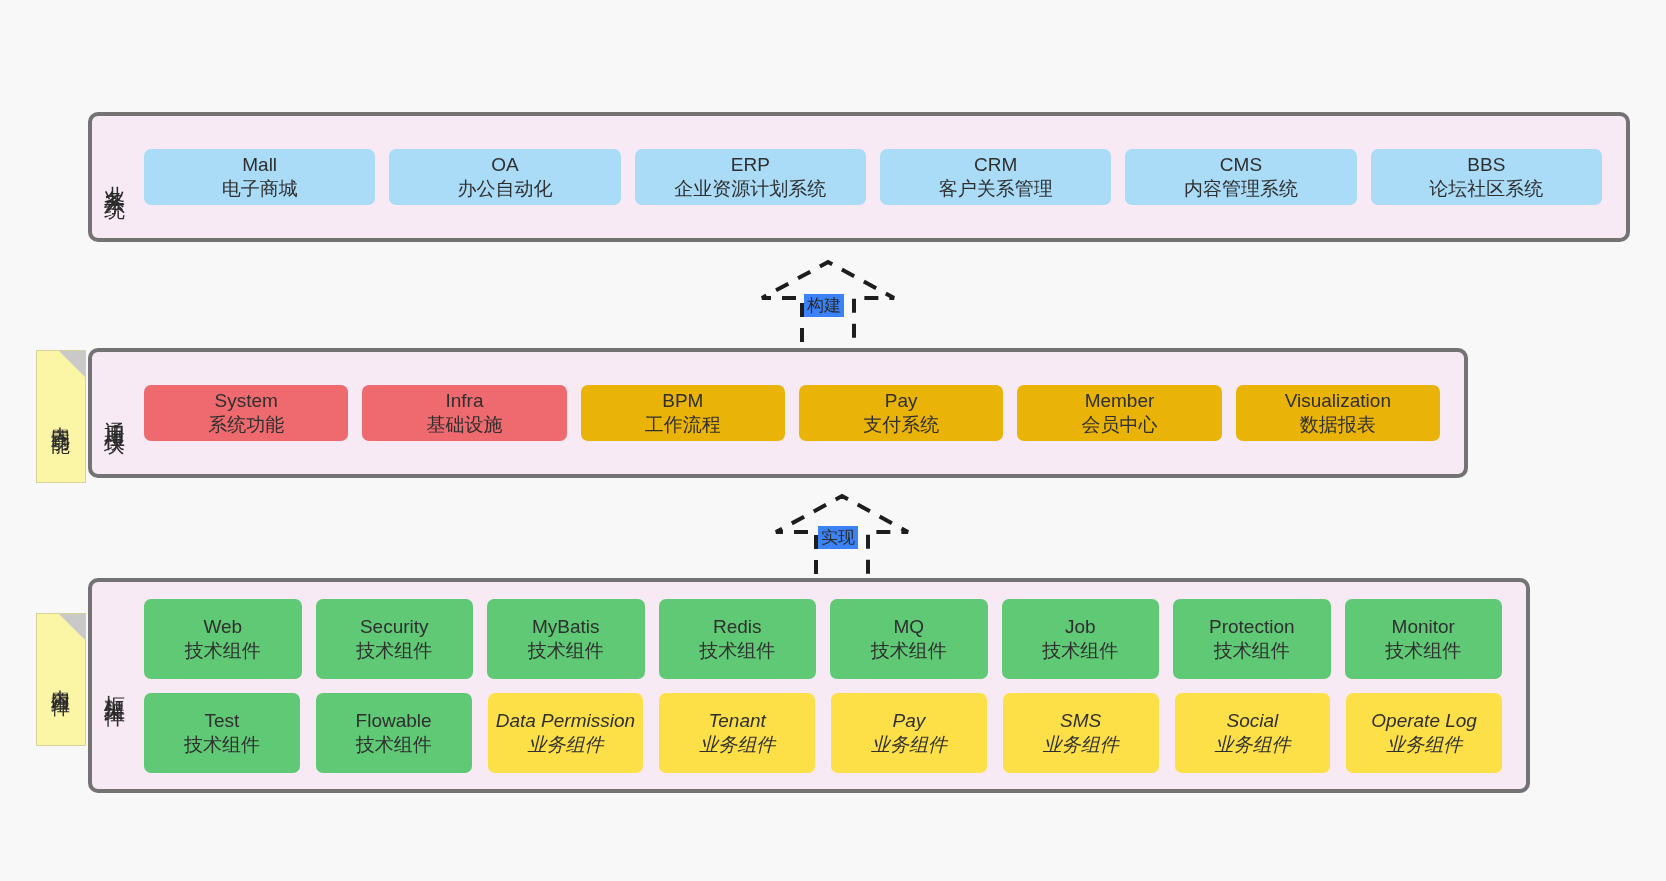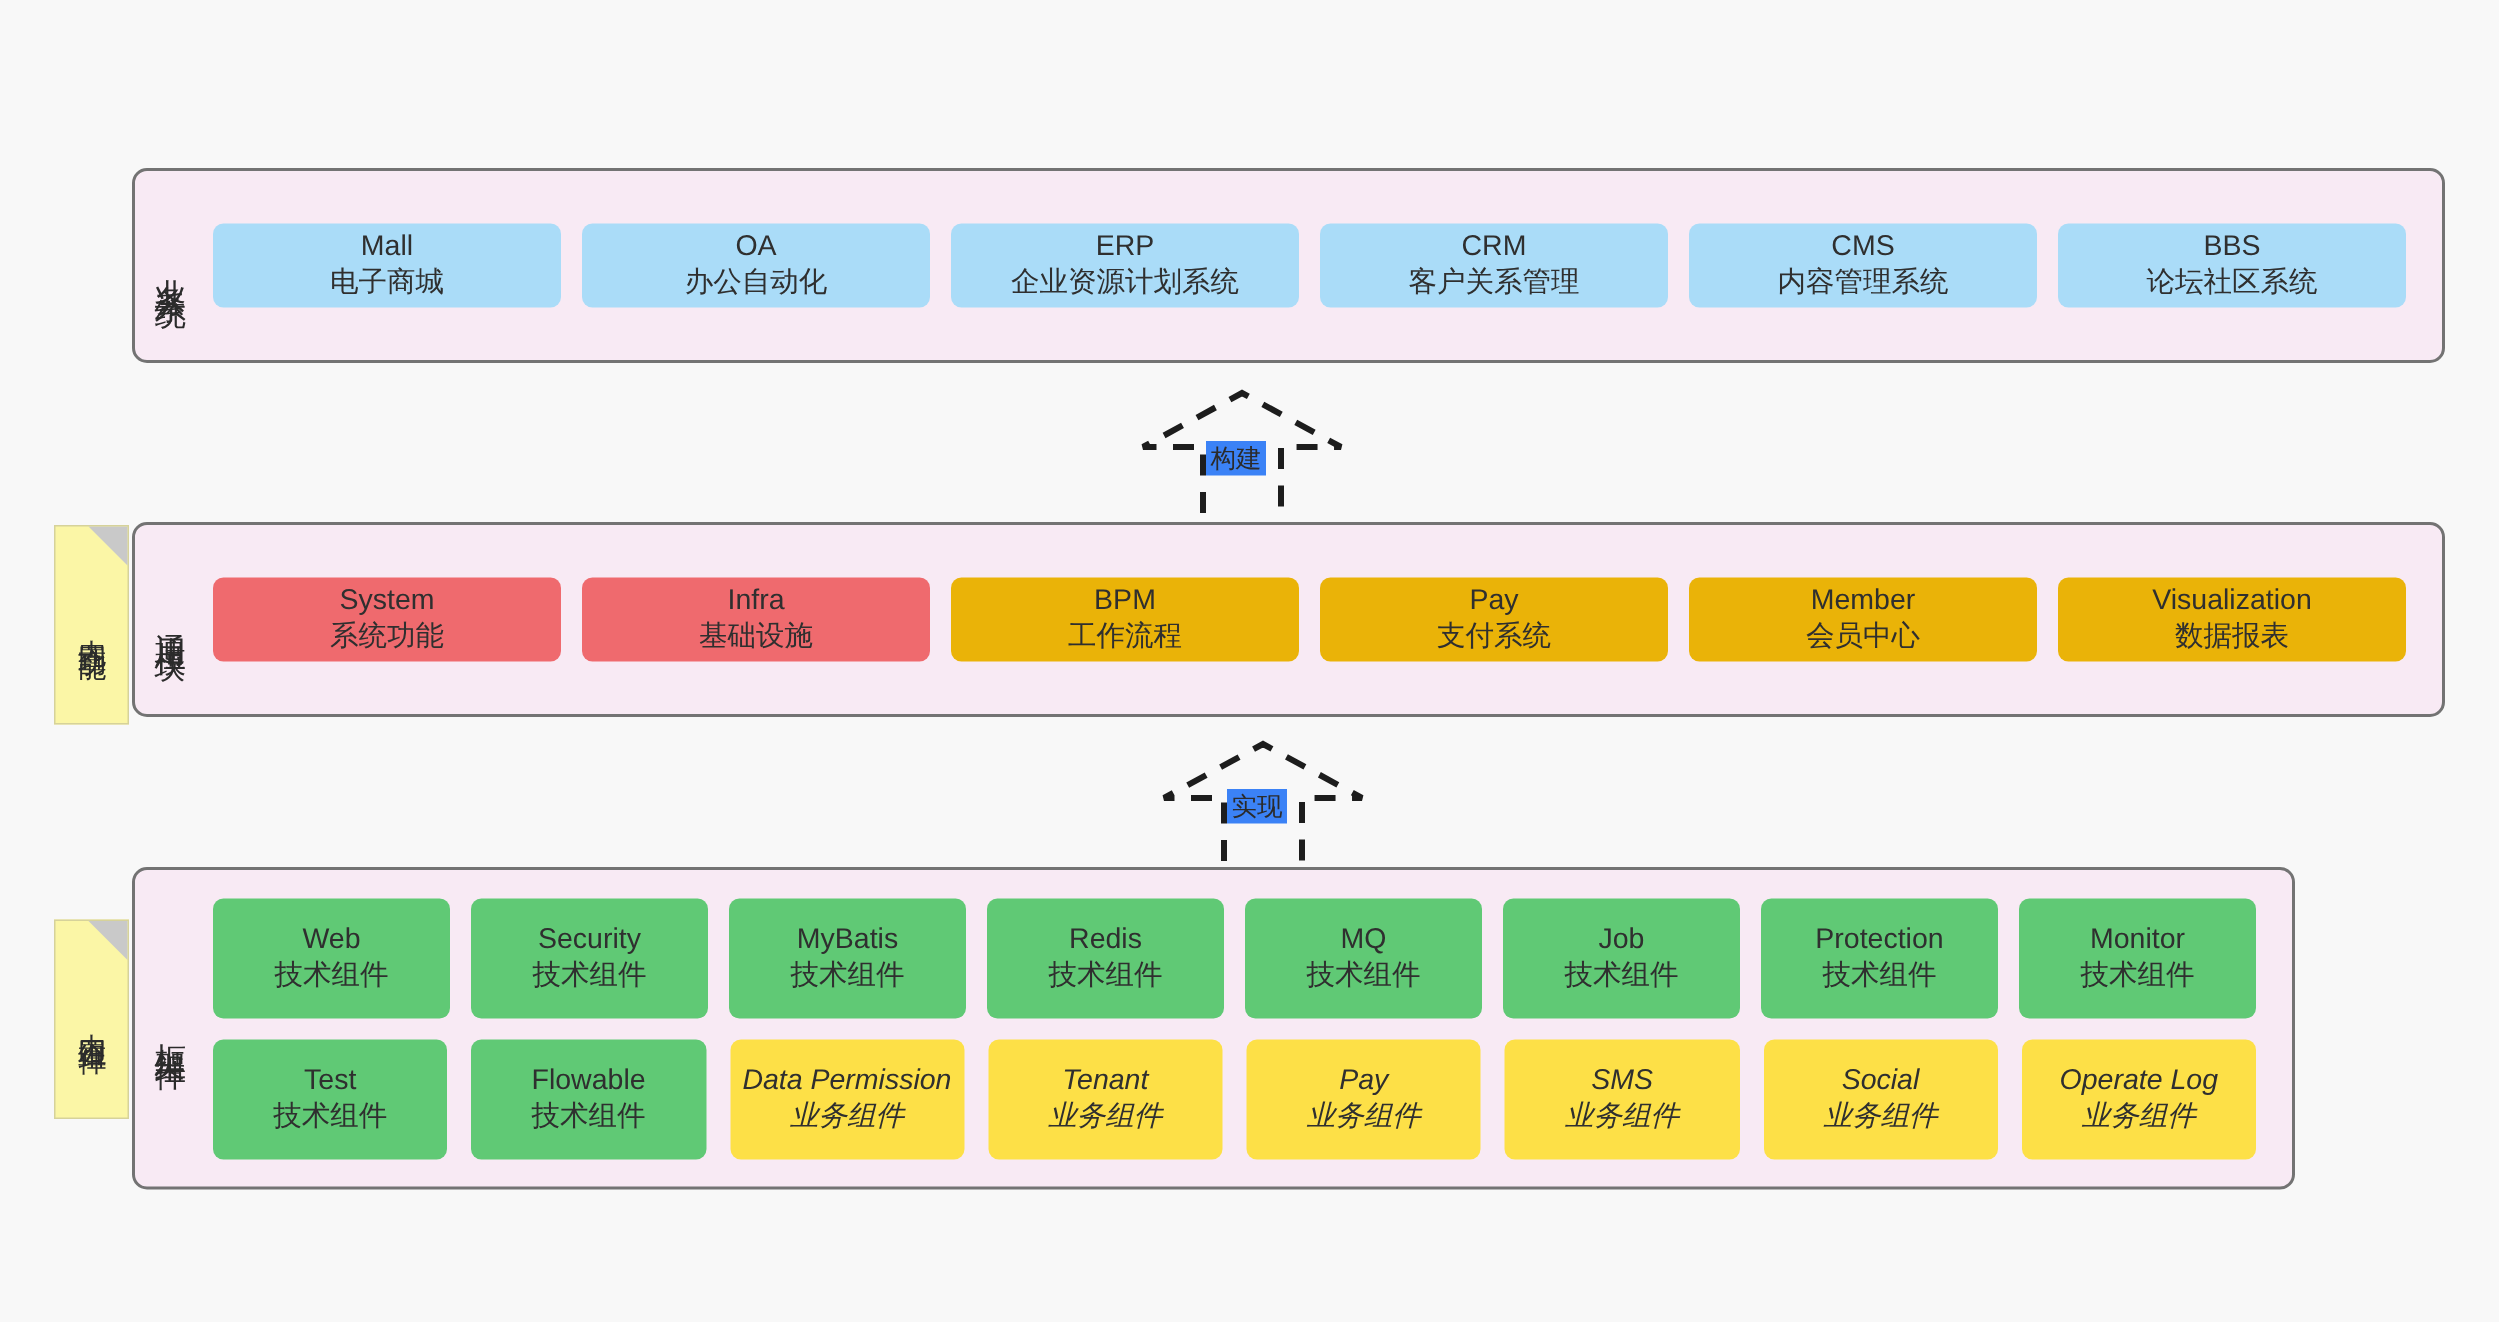--- a/index.html
+++ b/index.html
@@ -8,21 +8,21 @@
     background: #f8f8f8;
     font-family: "Liberation Sans", "DejaVu Sans", sans-serif;
     overflow: hidden;
   }
   #canvas { position: relative; width: 1666px; height: 881px; background: #f8f8f8; }
 
   
   .layer {
     position: absolute;
     background: #f8eaf4;
-    border: 2px solid #737373;
+    border: 4px solid #737373;
     border-radius: 10px;
     display: flex;
     align-items: stretch;
   }
   .layer-title {
     flex: 0 0 auto;
     width: 46px;
     display: flex;
     align-items: center;
     justify-content: center;
@@ -148,21 +148,21 @@
       <path d="M 44 84 L 44 40 L 4 40 L 70 4 L 136 40 L 96 40 L 96 84" fill="none" stroke="#1d1d1d" stroke-width="4" stroke-dasharray="14 11" stroke-linecap="butt" stroke-linejoin="miter"></path>
     </svg>
     <span class="arrow-label" style="left:46px; top:36px;">构建</span>
   </div>
 
   <div class="note" style="left:36px; top:350px; width:50px; height:133px;">
     <span class="fold"></span>
     <span>内置功能</span>
   </div>
 
-  <div class="layer" id="layer-common" style="left:88px; top:348px; width:1542px; height:130px;">
+  <div class="layer" id="layer-common" style="left:88px; top:348px; width:1380px; height:130px;">
     <div class="layer-title">通用模块</div>
     <div class="layer-body">
       <div class="row">
         <div class="card c-red">
           <span class="t1">System</span>
           <span class="t2">系统功能</span>
         </div>
         <div class="card c-red">
           <span class="t1">Infra</span>
           <span class="t2">基础设施</span>

